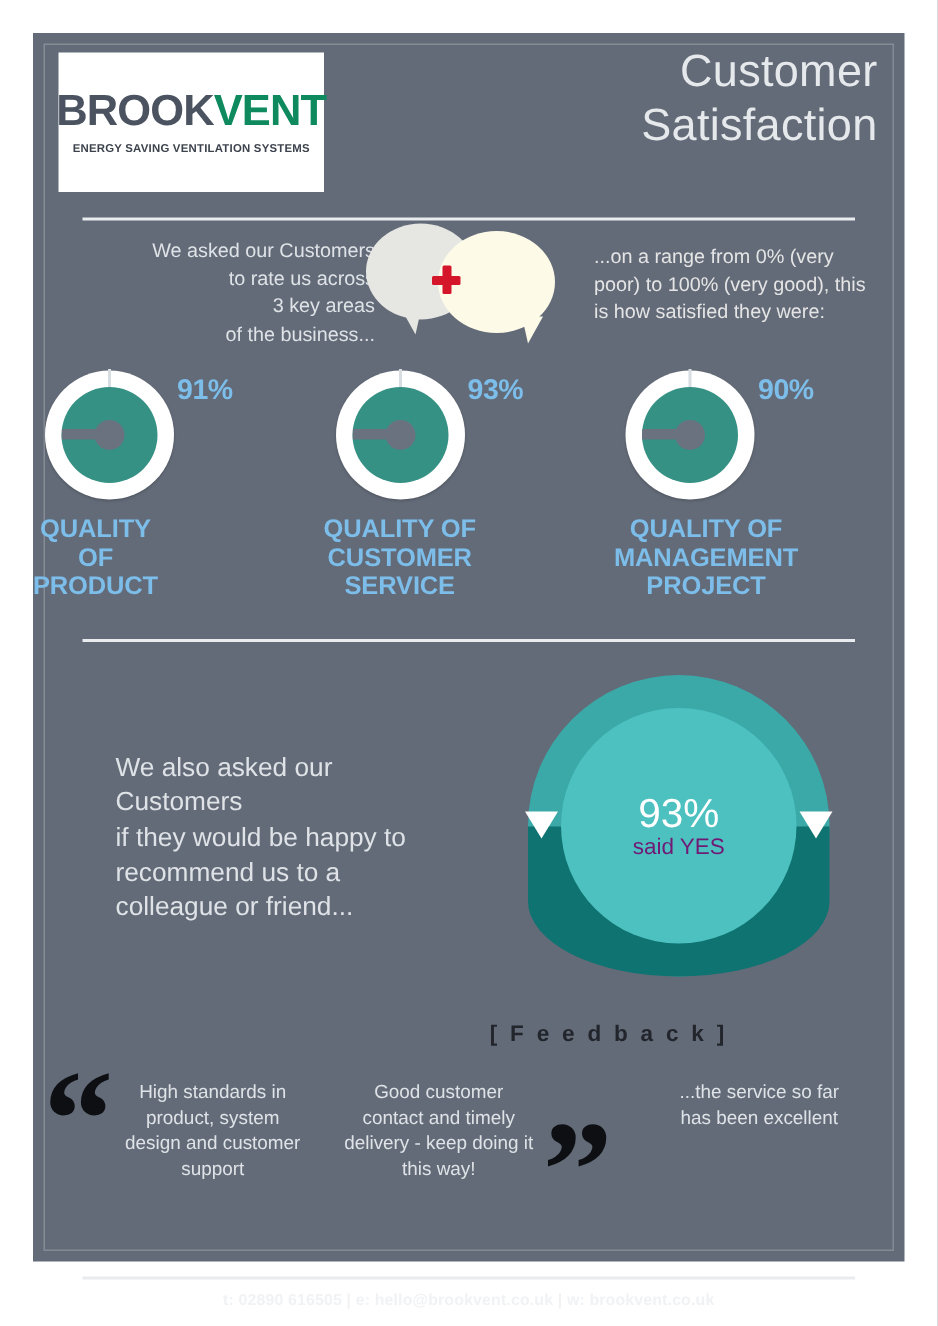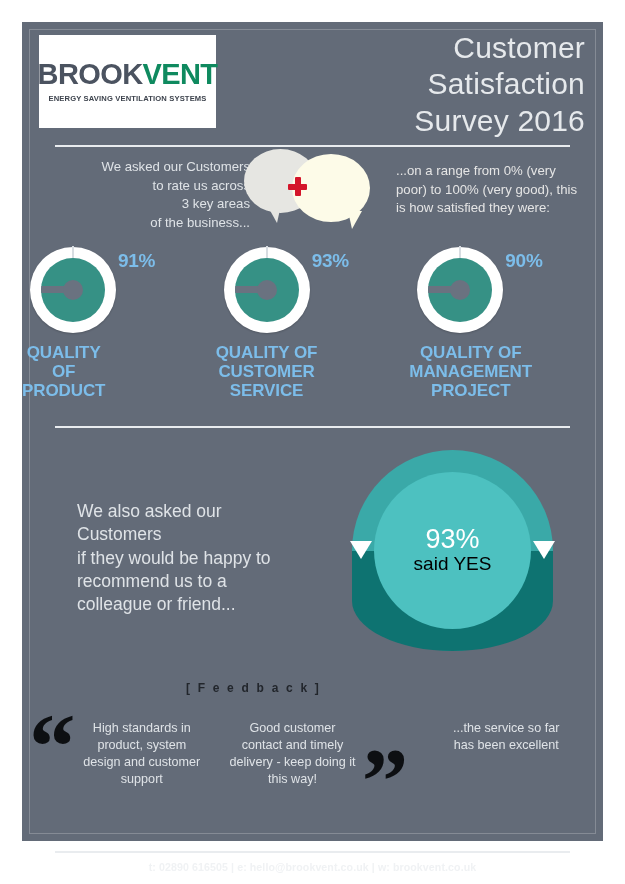--- a/index.html
+++ b/index.html
@@ -301,44 +301,44 @@
     justify-content: center;
   }
   #recommend-pct {
     color: #ffffff;
     font-size: 27px;
     font-weight: 400;
     line-height: 1;
   }
   #recommend-sub {
     margin-top: 0;
-    color: #000000;
-    font-size: 19px;
+    color: #701a75;
+    font-size: 15px;
     font-weight: 400;
   }
   .ring-arrow {
     position: absolute;
     top: 91px;
     width: 0; height: 0;
     border-left: 11px solid transparent;
     border-right: 11px solid transparent;
     border-top: 18px solid #ffffff;
   }
   #ring-arrow-left  { left: -2px; }
   #ring-arrow-right { right: -2px; }
 
   
   #feedback-heading {
     position: absolute;
     left: 0;
     top: 659px;
     width: 463px;
-    text-align: center;
+    text-align: right;
     color: #22262c;
-    font-size: 12px;
+    font-size: 15px;
     font-weight: bold;
     letter-spacing: 2.2px;
   }
   #quotes-row {
     position: absolute;
     left: 0;
     top: 690px;
     width: 581px;
     display: flex;
   }
@@ -392,21 +392,20 @@
   <div id="logo-box">
     <div id="logo-wordmark">
       <span class="logo-brook">BROOK</span><span class="logo-vent">VENT</span>
     </div>
     <div id="logo-tagline">ENERGY SAVING VENTILATION SYSTEMS</div>
   </div>
 
   <div id="header-title">
     <span>Customer</span>
     <span>Satisfaction</span>
-    <span>Survey 2016</span>
   </div>
 
   <div class="divider" id="divider-top"></div>
 
   <div id="intro-left">
     <div>We asked our Customers</div>
     <div>to rate us across</div>
     <div>3 key areas</div>
     <div>of the business...</div>
   </div>

